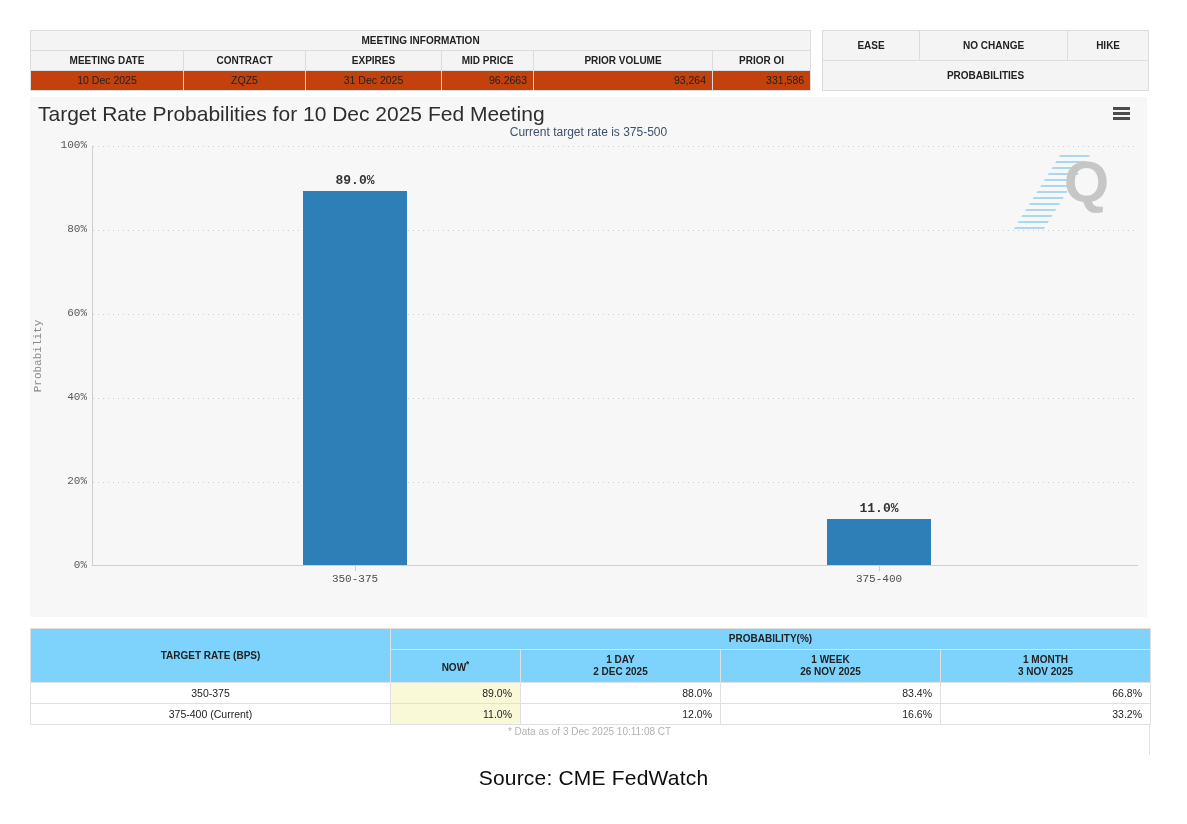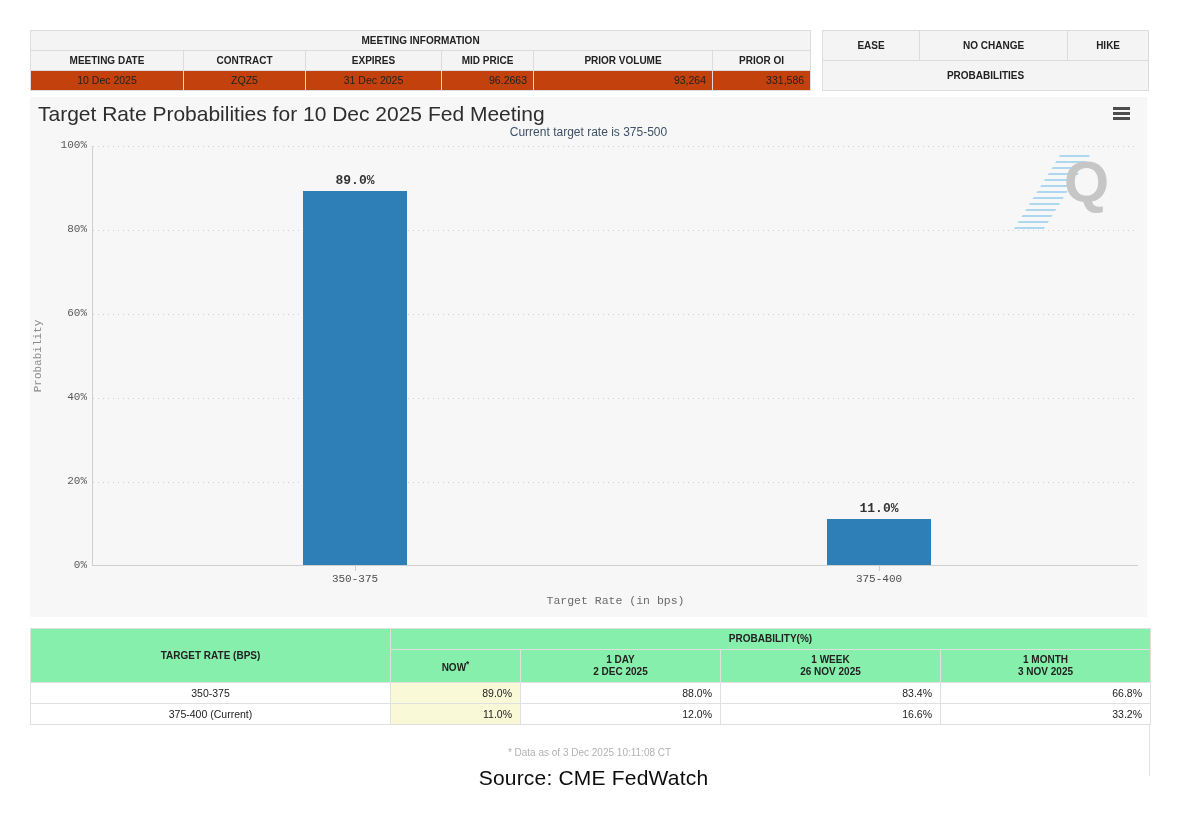--- a/index.html
+++ b/index.html
@@ -52,24 +52,24 @@
     transform:skewX(-32deg); opacity:.85;
     background:repeating-linear-gradient(#9ed3ee 0 2px,transparent 2px 6px); }
   .wm-q { position:absolute; right:6px; top:4px; font-size:58px; font-weight:bold;
     color:#c6c6c6; line-height:1; }
 
   
   .history-wrap { position:absolute; top:628px; left:30px; width:1120px;
     border-right:1px solid #e2e2e2; padding-bottom:18px; }
   table.hist { border-collapse:collapse; width:1120px; table-layout:fixed; }
   table.hist th, table.hist td { border:1px solid #e0e0e0; font-size:10px; line-height:12px; }
-  table.hist th { background:#86efac; font-weight:bold; color:#222; text-align:center; padding:4px 4px; }
+  table.hist th { background:#7dd3fc; font-weight:bold; color:#222; text-align:center; padding:4px 4px; }
   table.hist td { font-size:10.5px; color:#222; background:#fff; padding:4px 8px; }
   td.now-cell { text-align:right; }
-  .footnote { margin-top:22px; text-align:center; font-size:10px; color:#b2b2b2; }
+  .footnote { margin-top:1px; text-align:center; font-size:10px; color:#b2b2b2; }
 
   .source-line { position:absolute; top:766px; left:0; width:1187px; text-align:center;
     font-size:21px; color:#0d0d0d; letter-spacing:.2px; }
 </style>
 </head>
 <body>
 
 <div class="top-tables">
 
   <table class="info t-meeting">
@@ -157,21 +157,20 @@
       <div class="bar-label">89.0%</div>
     </div>
     <div class="bar bar-2" style="height: 46.2px; background: rgb(46, 126, 184);">
       <div class="bar-label">11.0%</div>
     </div>
 
     <div class="xtick xt1"></div>
     <div class="xtick xt2"></div>
     <div class="xcat xc1">350-375</div>
     <div class="xcat xc2">375-400</div>
-    <div class="xlabel">Target Rate (in bps)</div>
   </div>
 </div>
 
 <div class="history-wrap">
   <table class="hist">
     <colgroup>
         <col style="width:360px">
         <col style="width:130px">
         <col style="width:200px">
         <col style="width:220px">

